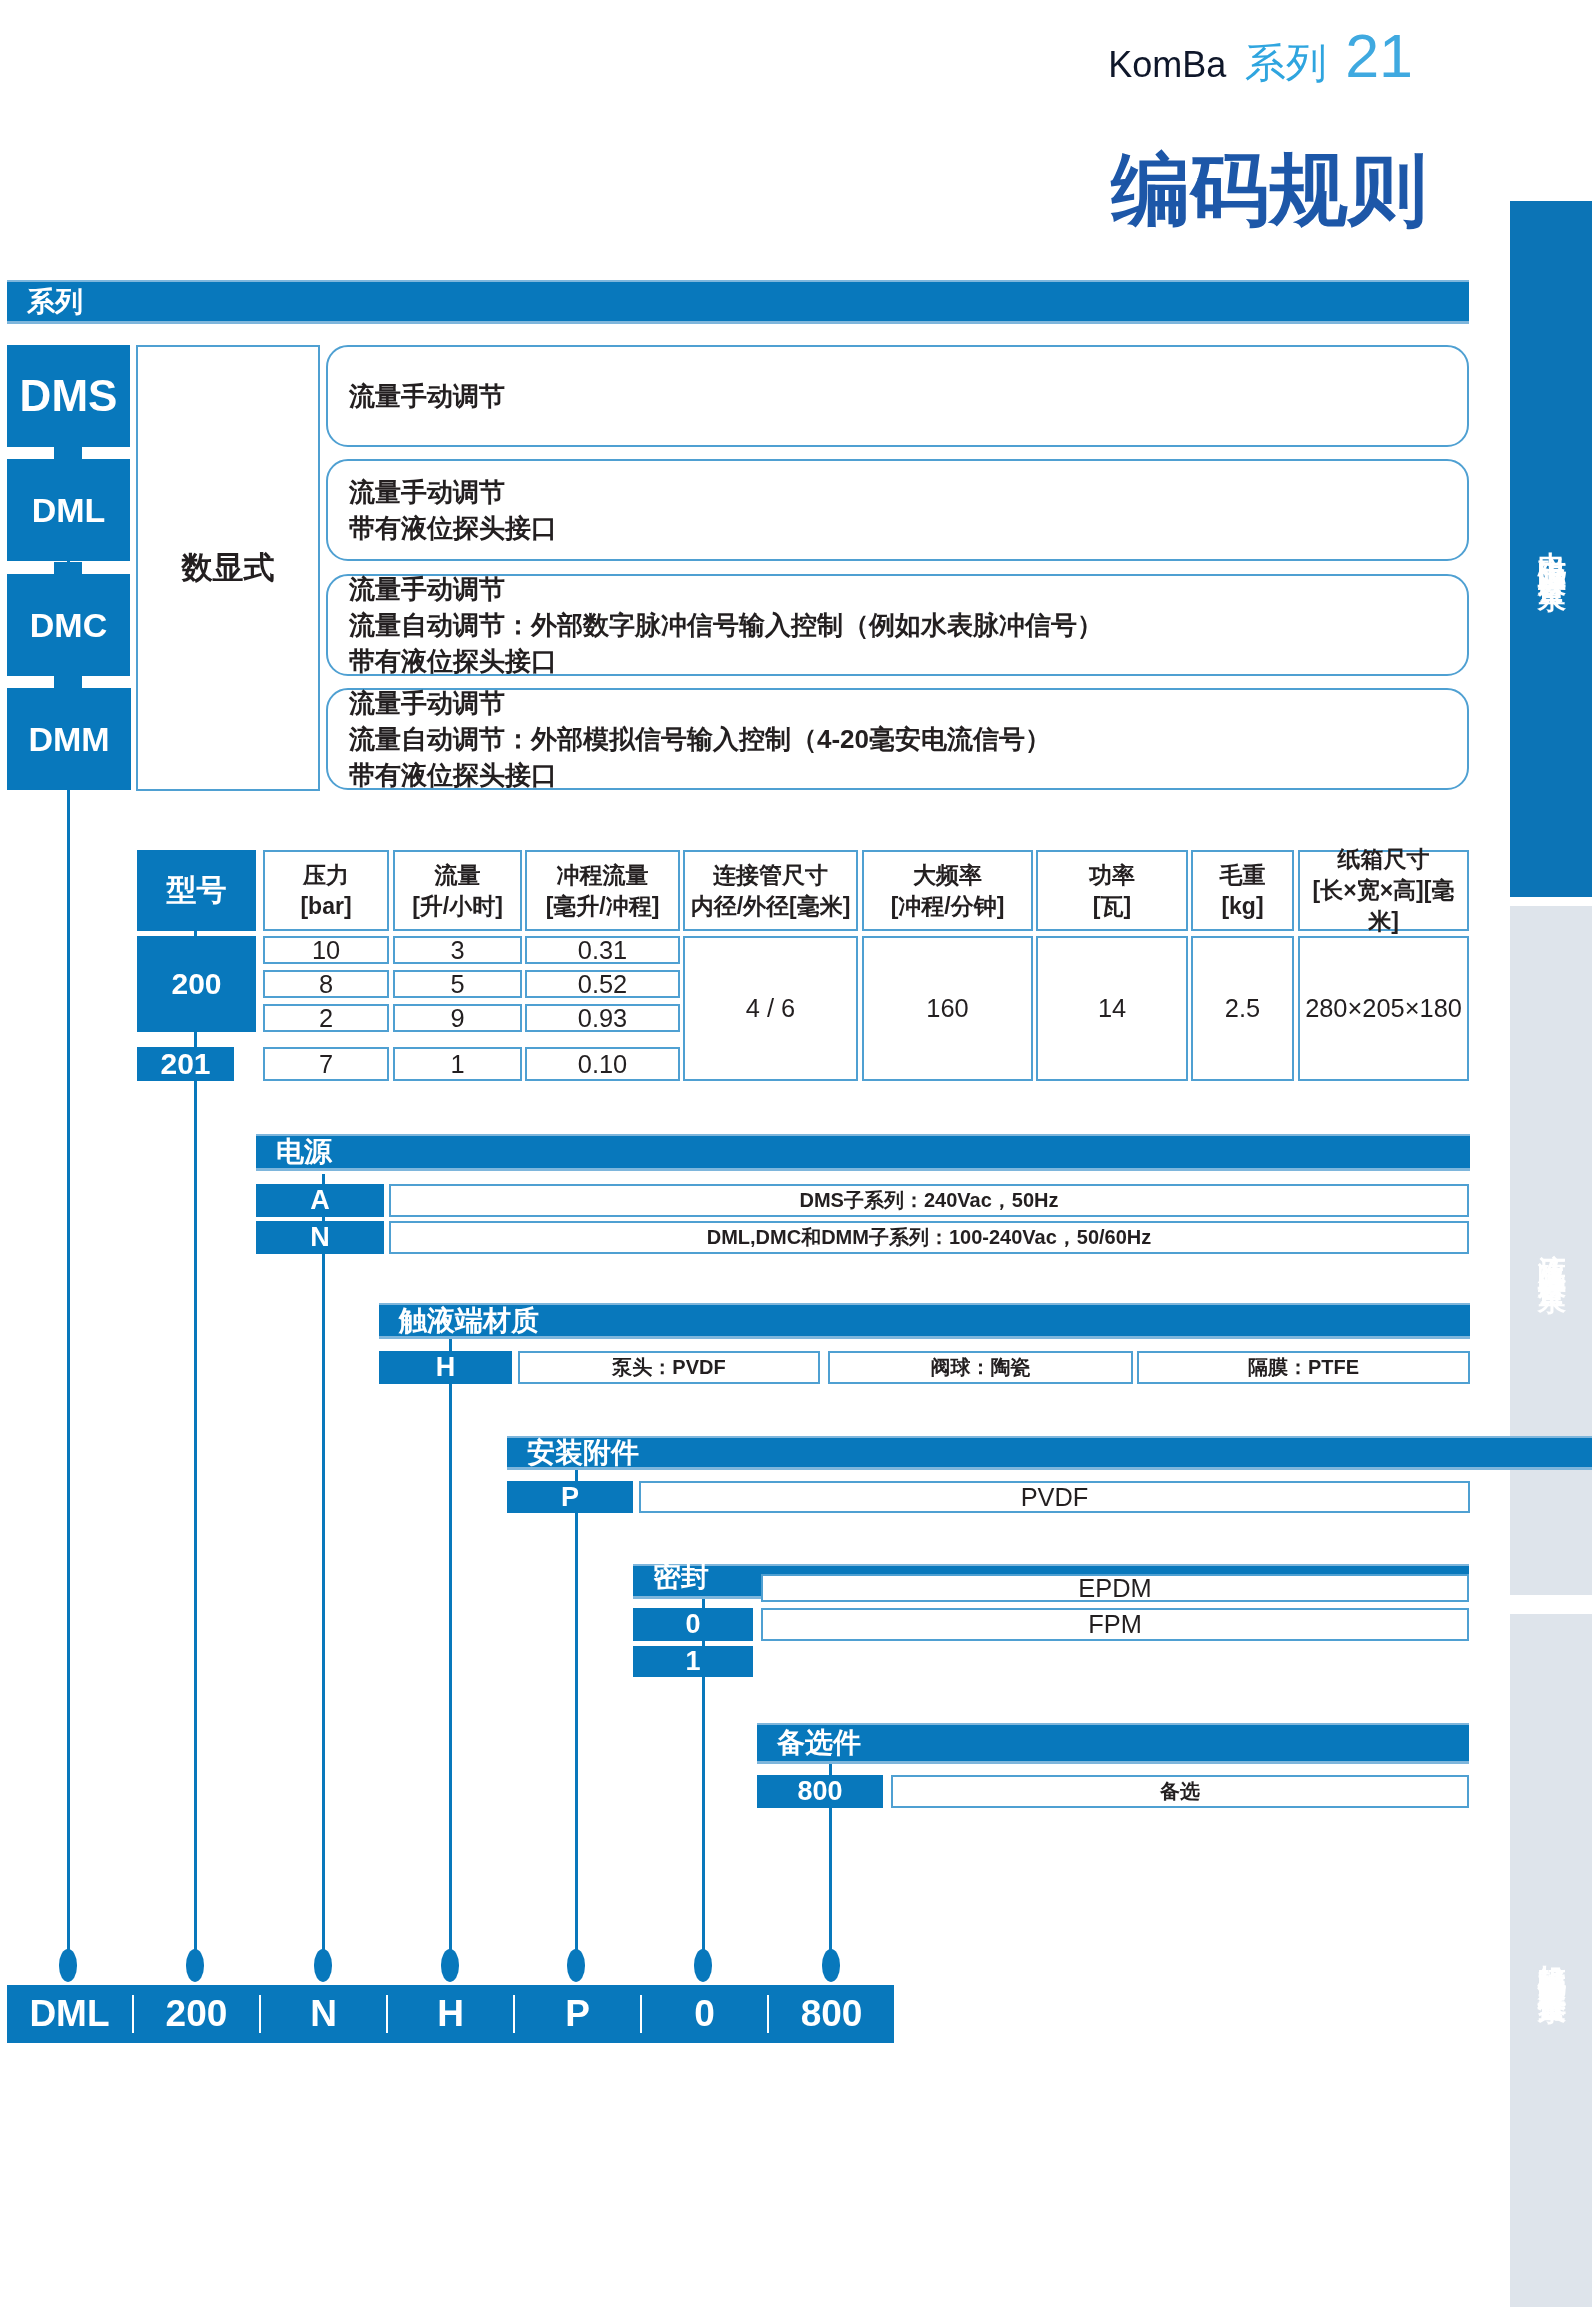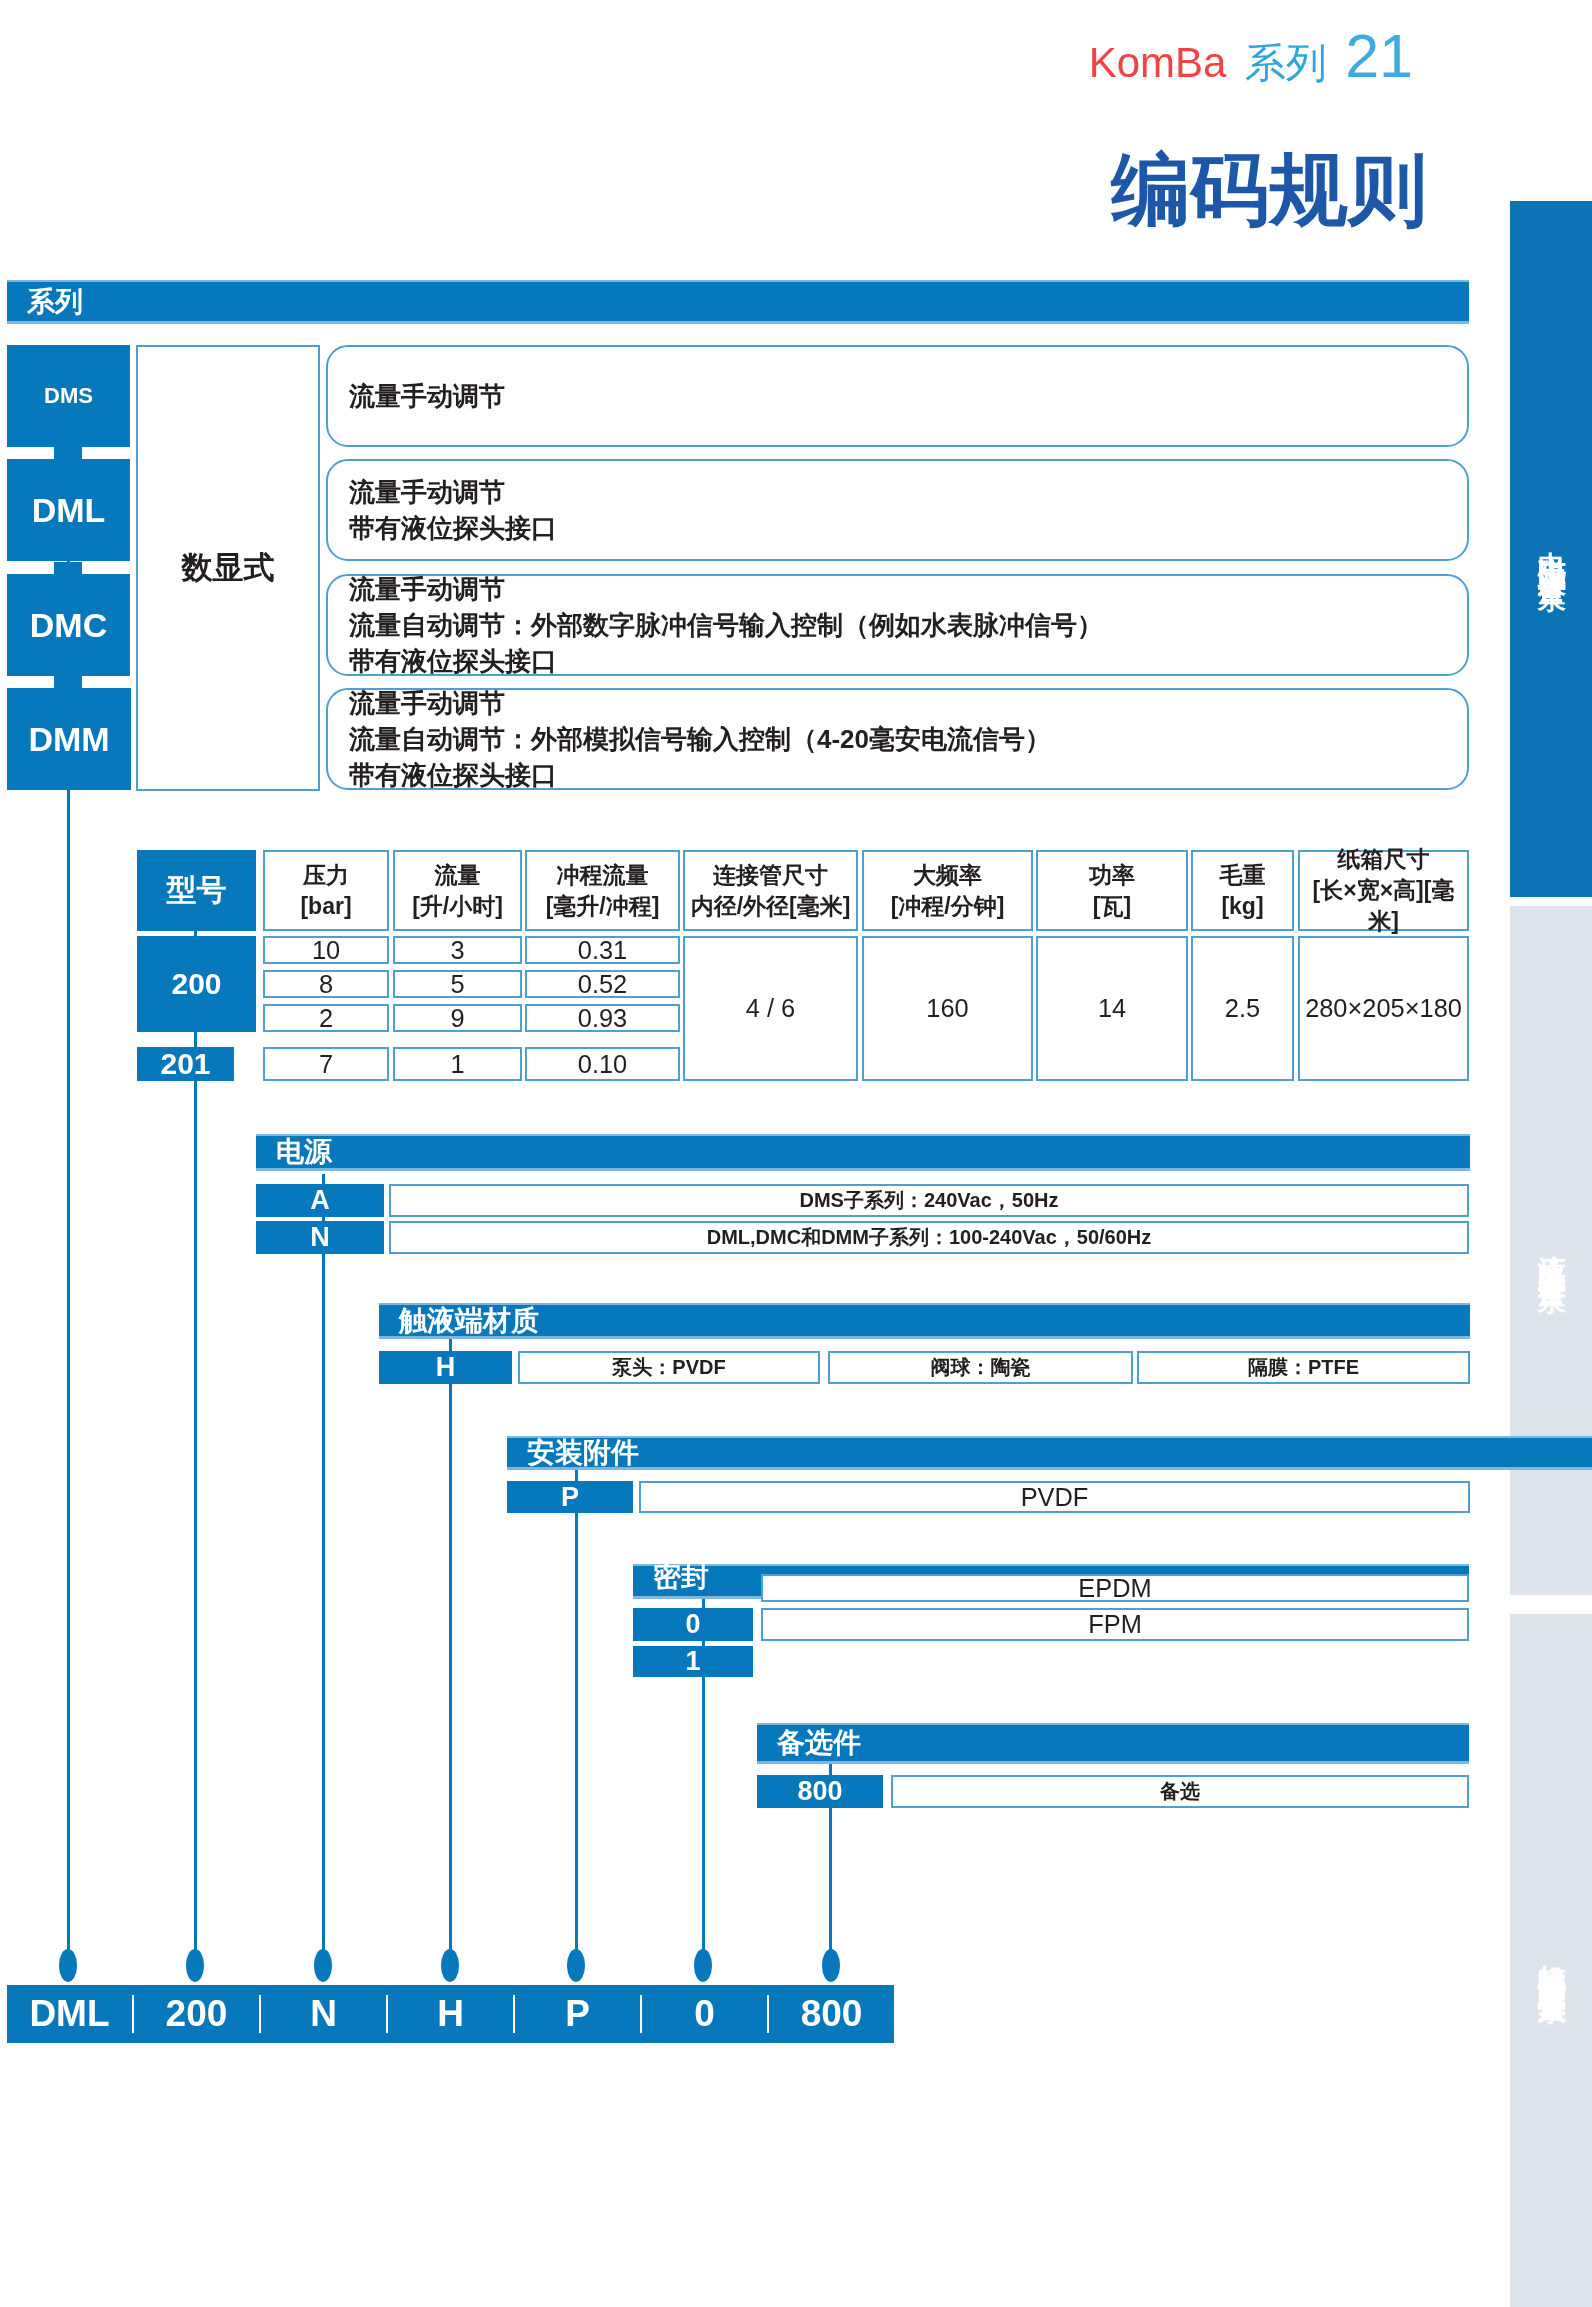--- a/index.html
+++ b/index.html
@@ -33,21 +33,21 @@
   .codediv{width:2.1px;background:#fff;margin:10px 0;z-index:2;}
   .tab{display:flex;align-items:center;justify-content:center;z-index:1;}
   .tabtext{writing-mode:vertical-rl;text-orientation:upright;color:#fff;font-weight:bold;font-size:28px;letter-spacing:5.7px;}
 </style>
 </head>
 <body>
 
 <div id="page">
 
   <div class="abs" style="top:21px;left:989px;width:424px;display:flex;align-items:baseline;justify-content:flex-end;gap:18.4px;">
-    <span style="font-size:42px;color:#ef4444;">KomBa</span>
+    <span style="font-size:36px;color:#0f172a;">KomBa</span>
     <span style="font-size:41px;color:#2FA5DF;">系列</span>
     <span style="font-size:61px;color:#3FA9E0;">21</span>
   </div>
 
   <div class="abs" style="top:138px;left:989px;width:438px;text-align:right;font-size:79px;font-weight:bold;color:#1D57A8;">编码规则</div>
 
   <div class="abs vline" style="left:67px;top:447px;height:1518px;"></div>
   <div class="abs vline" style="left:194px;top:931px;height:1034px;"></div>
   <div class="abs vline" style="left:322px;top:1174px;height:791px;"></div>
   <div class="abs vline" style="left:449px;top:1339px;height:626px;"></div>
@@ -56,21 +56,21 @@
   <div class="abs vline" style="left:829px;top:1764px;height:201px;"></div>
 
   <div class="abs stub" style="left:54px;top:447px;height:12px;"></div>
   <div class="abs stub" style="left:54px;top:562px;height:12px;"></div>
   <div class="abs stub" style="left:54px;top:676px;height:12px;"></div>
 
   <div class="abs hdrbar" style="left:7px;top:280px;width:1462px;height:44px;">
     <span>系列</span>
   </div>
 
-  <div class="abs bluebox" style="left:7px;top:345px;width:123px;height:102px;font-size:22px;">DMS</div>
+  <div class="abs bluebox" style="left:7px;top:345px;width:123px;height:102px;font-size:44px;">DMS</div>
   <div class="abs bluebox" style="left:7px;top:459px;width:123px;height:102px;font-size:34px;">DML</div>
   <div class="abs bluebox" style="left:7px;top:574px;width:123px;height:102px;font-size:34px;">DMC</div>
   <div class="abs bluebox" style="left:7px;top:688px;width:124px;height:102px;font-size:34px;">DMM</div>
 
   <div class="abs wbox" style="left:136px;top:345px;width:184px;height:446px;font-size:31px;font-weight:bold;">数显式</div>
 
   <div class="abs wbox wbox-left" style="left:326px;top:345px;width:1143px;height:102px;">
     <div class="desc-line">流量手动调节</div>
   </div>
   <div class="abs wbox wbox-left" style="left:326px;top:459px;width:1143px;height:102px;">

